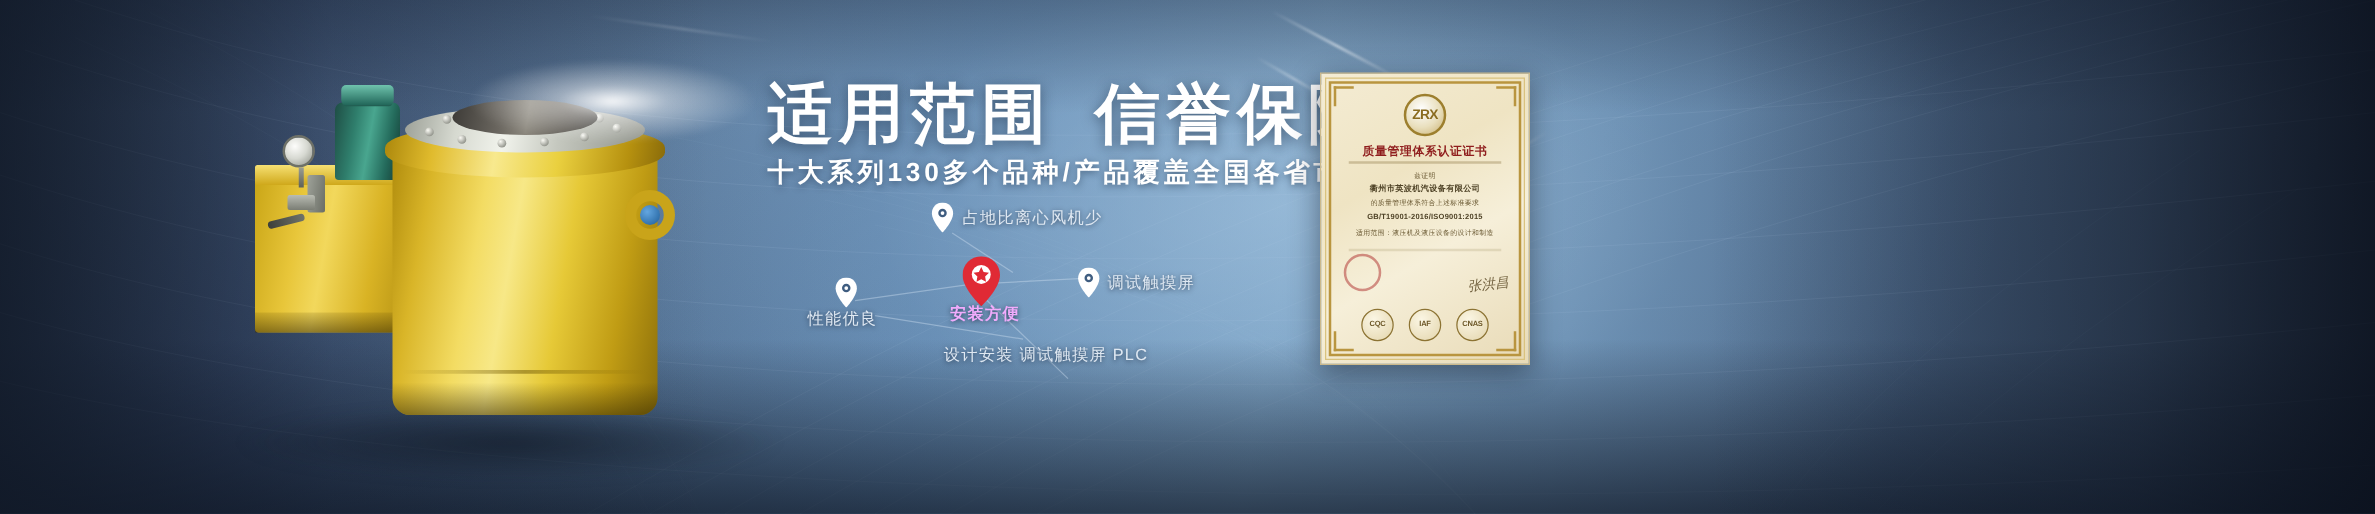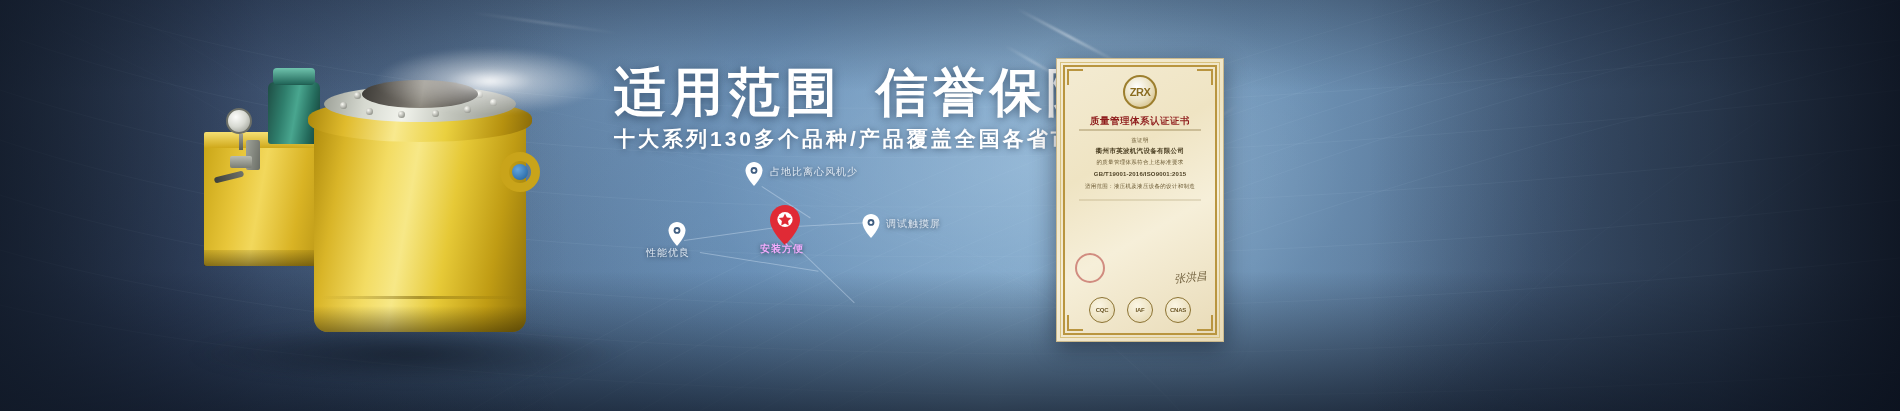--- a/index.html
+++ b/index.html
@@ -167,31 +167,31 @@
   }
 
   
   .pin { position:absolute; width:18px; height:24px; }
   .pin svg { display:block; width:18px; height:24px; }
   .pin.big { width:30px; height:40px; }
   .pin.big svg { width:30px; height:40px; }
 
   .pin-label {
     position:absolute;
-    font-size:10px; color:#dfe8f2; letter-spacing:1px;
+    font-size:13px; color:#dfe8f2; letter-spacing:1px;
     text-shadow:0 1px 4px rgba(12,22,38,.65);
     white-space:nowrap;
   }
   .pin-label.bright { color:#f0abfc; font-weight:700; }
 
   .connector { position:absolute; height:1px; background:rgba(208,224,240,.42); transform-origin:0 0; }
 
   
   .cert {
-    position:absolute; left:1056px; top:58px; width:168px; height:284px;
+    position:absolute; left:1056px; top:58px; width:168px; height:234px;
     background:linear-gradient(150deg,#f4ecd4 0%, #efe4c3 35%, #f6efd9 60%, #e8dab6 100%);
     border:1px solid #cbb98c;
     box-shadow:0 6px 22px rgba(8,14,24,.45);
     overflow:hidden;
   }
   .cert-frame {
     position:absolute; inset:6px;
     border:2px solid #b9953f;
     outline:1px solid #d9c27e;
     outline-offset:2px;
@@ -365,20 +365,21 @@
 
   <div class="pin" style="left:668px; top:222px;">
     <svg viewBox="0 0 18 24">
         <path d="M9 0C4.3 0 0.5 3.8 0.5 8.5 0.5 15 9 24 9 24s8.5-9 8.5-15.5C17.5 3.8 13.7 0 9 0z" fill="#ffffff"></path>
         <circle cx="9" cy="8.4" r="3.4" fill="#3f5d80"></circle>
         <circle cx="9" cy="8.4" r="1.5" fill="#ffffff"></circle>
       </svg>
   </div>
   <div class="pin-label" style="left:646px; top:246px;">性能优良</div>
 
+  <div class="pin-label" style="left:755px; top:275px;">设计安装  调试触摸屏  PLC</div>
 
   <div class="cert">
     <div class="cert-frame"></div>
     <div class="cert-corner tl"></div>
     <div class="cert-corner tr"></div>
     <div class="cert-corner bl"></div>
     <div class="cert-corner br"></div>
 
     <div class="cert-emblem">ZRX</div>
     <div class="cert-title">质量管理体系认证证书</div>

